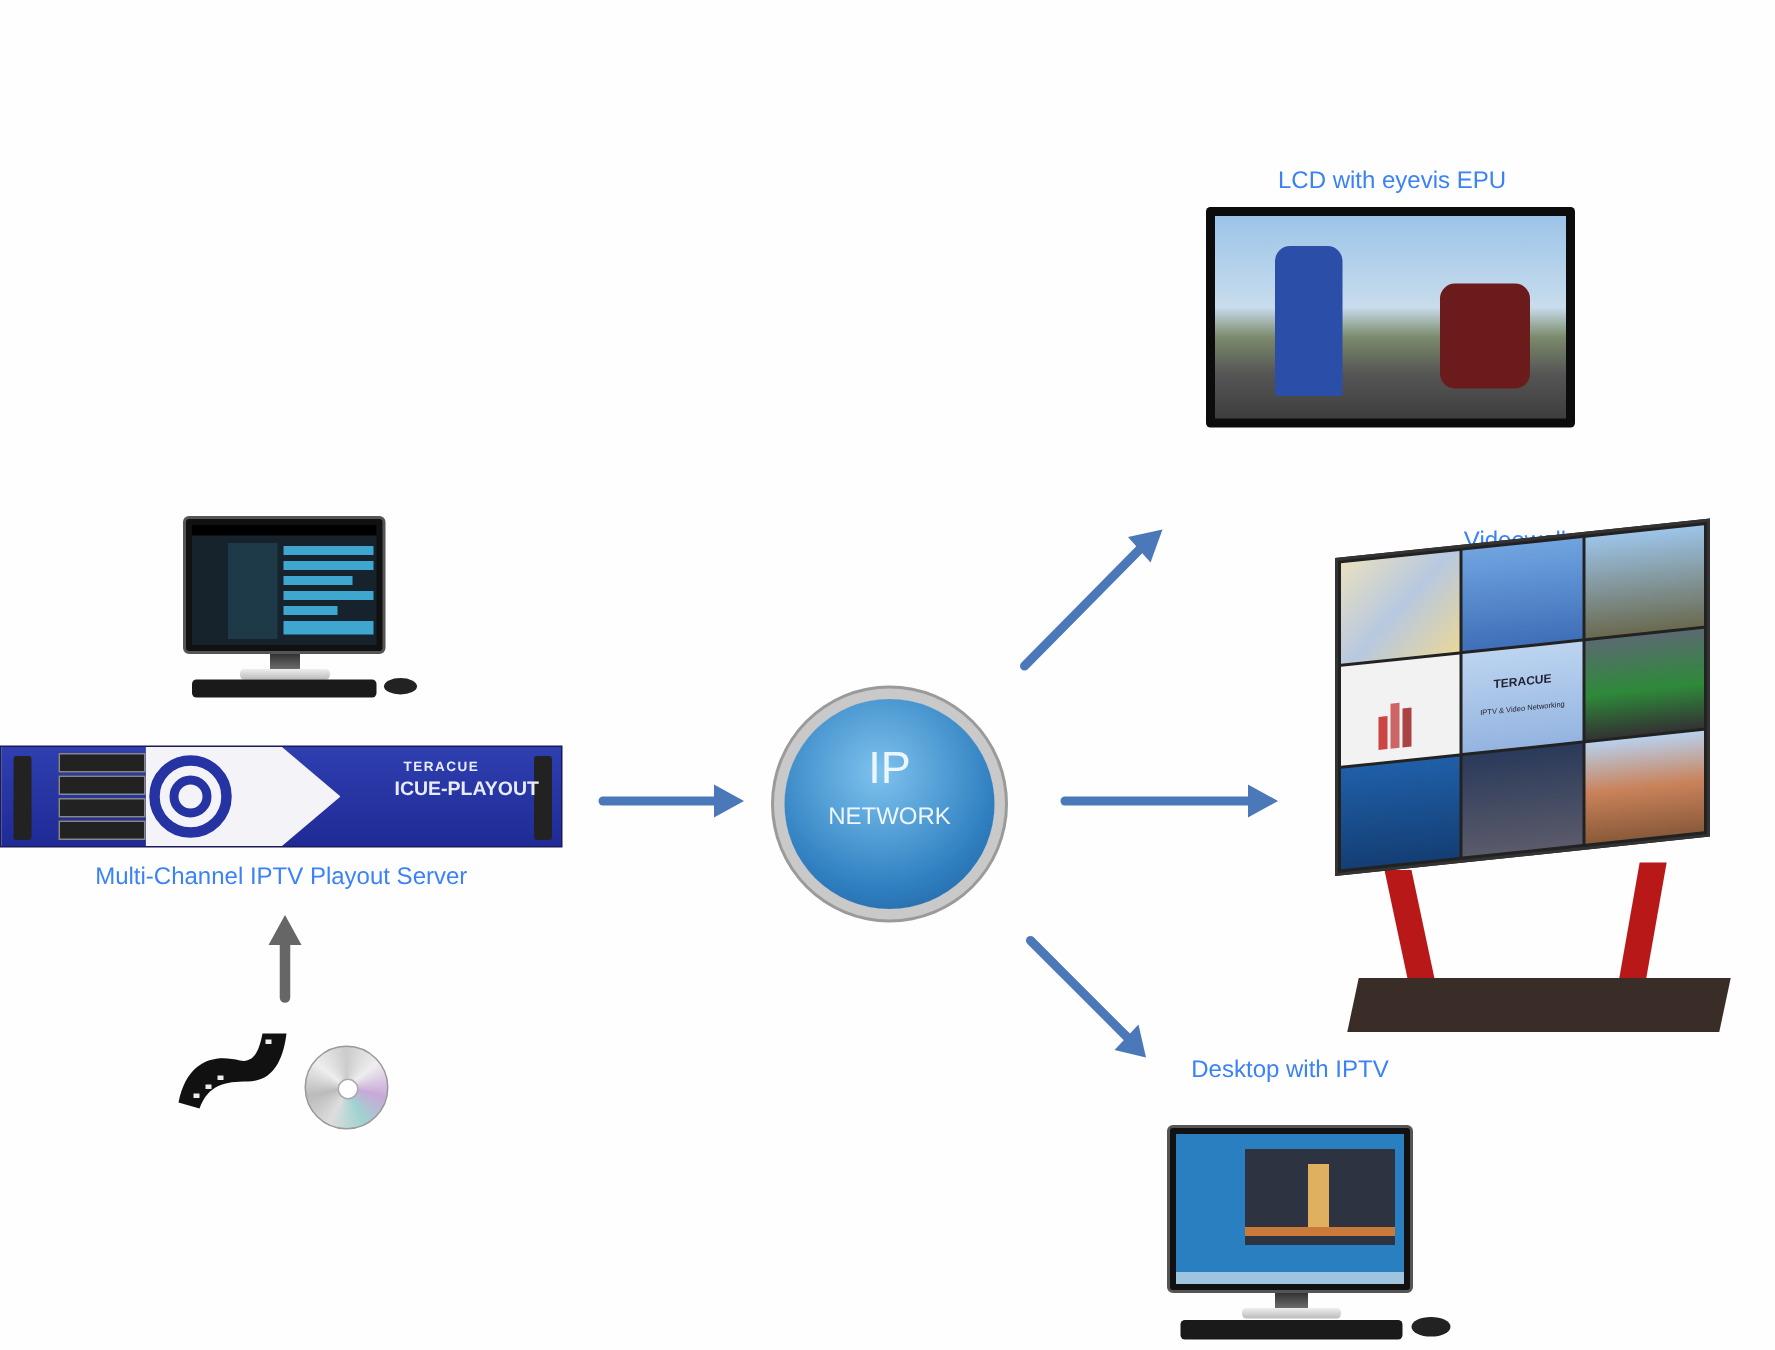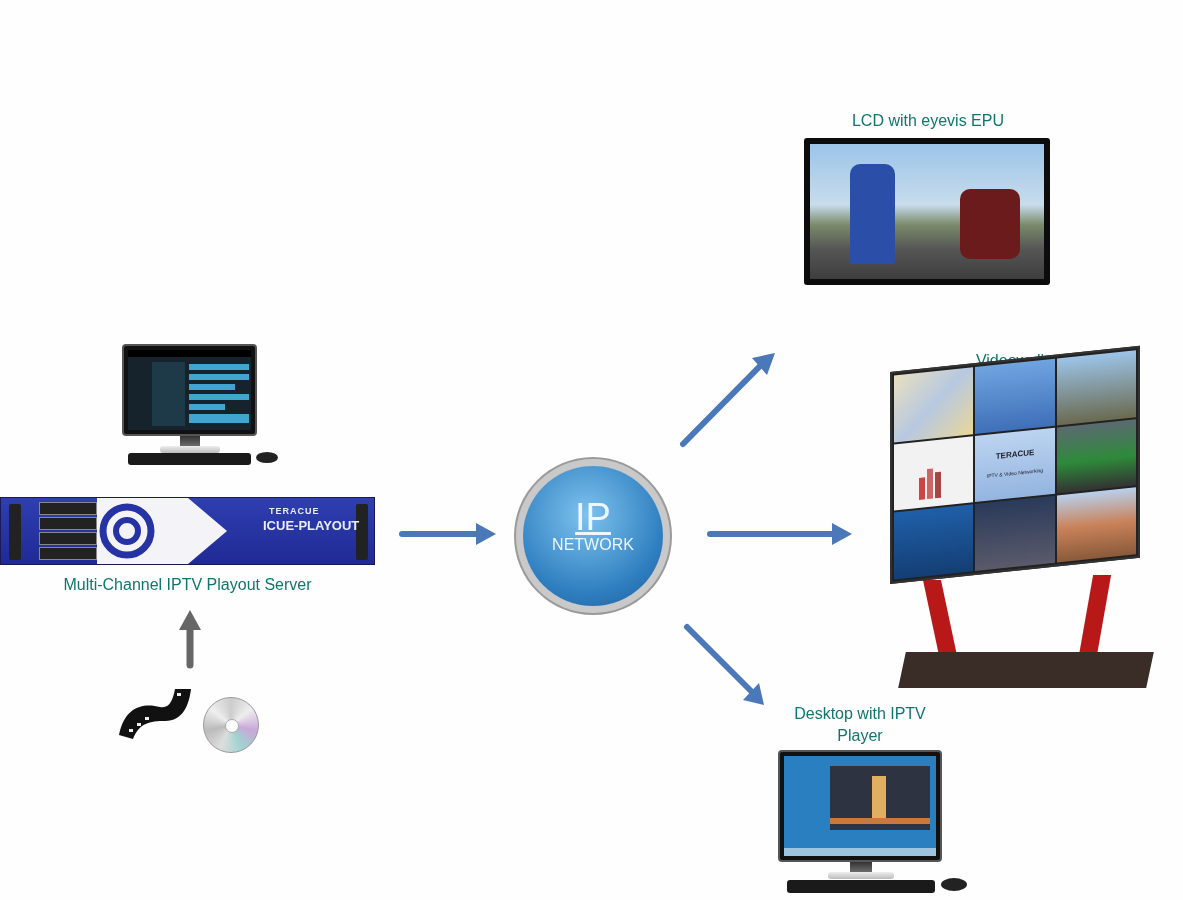--- a/index.html
+++ b/index.html
@@ -1,18 +1,18 @@
 <!DOCTYPE html>
 <html><head>
 <meta charset="utf-8">
 <style>
   html,body{margin:0;padding:0;background:#fefefe;}
   body{width:1183px;height:900px;position:relative;overflow:hidden;font-family:"Liberation Sans",sans-serif;color:#111;}
   .abs{position:absolute;}
-  .label{position:absolute;font-size:16px;color:#0f766e;text-align:center;white-space:nowrap;}
+  .label{position:absolute;font-size:16px;color:#3b82f6;text-align:center;white-space:nowrap;}
   
   .monitor-frame{position:absolute;background:#111;border-radius:4px;border:2px solid #555;box-sizing:border-box;}
   .stand-neck{position:absolute;background:linear-gradient(#333,#777);}
   .stand-base{position:absolute;background:linear-gradient(#eee,#bbb);border-radius:3px;}
   .keyboard{position:absolute;background:#1a1a1a;border-radius:3px;}
   .mouse{position:absolute;background:#222;border-radius:50%;}
   
   .server{position:absolute;left:0;top:497px;width:375px;height:68px;background:linear-gradient(#2f3fb0,#1f2a95);border:1px solid #1a1a5a;box-sizing:border-box;}
   .handle{position:absolute;top:6px;width:12px;height:56px;background:#222;border-radius:2px;}
   .bay{position:absolute;left:38px;width:58px;height:13px;background:#222;border:1px solid #888;box-sizing:border-box;}
@@ -109,21 +109,21 @@
       <rect x="30" y="32" width="4" height="3"></rect>
         <rect x="62" y="8" width="4" height="3"></rect>
     </g>
   </svg>
   <div class="abs" style="left:203px;top:697px;width:54px;height:54px;border-radius:50%;background:conic-gradient(#ccc,#eee,#c9a8d8,#9fd3d0,#ddd,#bbb,#eee,#ccc);border:1px solid #999;">
     <div class="abs" style="left:21px;top:21px;width:12px;height:12px;border-radius:50%;background:#fff;border:1px solid #aaa;"></div>
   </div>
 </div>
 
 <div class="globe">
-  <div class="globe-text" style="top:30px;font-size:38px;text-decoration:underline;">IP</div>
+  <div class="globe-text" style="top:30px;font-size:30px;">IP</div>
   <div class="globe-text" style="top:70px;font-size:16px;">NETWORK</div>
 </div>
 
 <div class="label" style="left:804px;top:112px;width:248px;">LCD with eyevis EPU</div>
 <div class="abs" style="left:804px;top:138px;width:246px;height:147px;background:#0c0c0c;border-radius:3px;">
   <div class="abs" style="left:6px;top:6px;width:234px;height:135px;background:linear-gradient(#9cc4e8 0%,#c8dcec 45%,#7a8a6a 60%,#555 78%,#3e3e3e 100%);">
     <div class="abs" style="left:40px;top:20px;width:45px;height:100px;background:#2b4fa8;border-radius:10px 10px 2px 2px;"></div>
     <div class="abs" style="left:150px;top:45px;width:60px;height:70px;background:#6b1b1b;border-radius:10px;"></div>
   </div>
 </div>
@@ -146,21 +146,20 @@
     <div class="abs" style="left:0;top:38px;width:100%;text-align:center;font-size:5px;color:#223;">IPTV &amp; Video Networking</div>
   </div>
   <div class="tile" style="background:linear-gradient(#5a6a70,#2e8a3a 55%,#333);"></div>
   <div class="tile" style="background:linear-gradient(#1f5fa8,#143e74);"></div>
   <div class="tile" style="background:linear-gradient(#2a3a5a,#5a5a6a);"></div>
   <div class="tile" style="background:linear-gradient(#b8d0ec 0%,#c9825a 50%,#8a5a3a);"></div>
 </div>
 
 <div class="label" style="left:760px;top:703px;width:200px;line-height:22px;text-align:center;">
   <div>Desktop with IPTV</div>
-  <div>Player</div>
 </div>
 <div>
   <div class="monitor-frame" style="left:778px;top:750px;width:164px;height:112px;">
     <div class="abs" style="left:4px;top:4px;width:152px;height:100px;background:#2a7fc0;">
       <div class="abs" style="left:46px;top:10px;width:100px;height:64px;background:#2d3340;">
         <div class="abs" style="left:42px;top:10px;width:14px;height:42px;background:#e0b060;"></div>
         <div class="abs" style="left:0;top:52px;width:100px;height:6px;background:#c97a3a;"></div>
       </div>
       <div class="abs" style="left:0;top:92px;width:152px;height:8px;background:#9fc4e0;"></div>
     </div>

